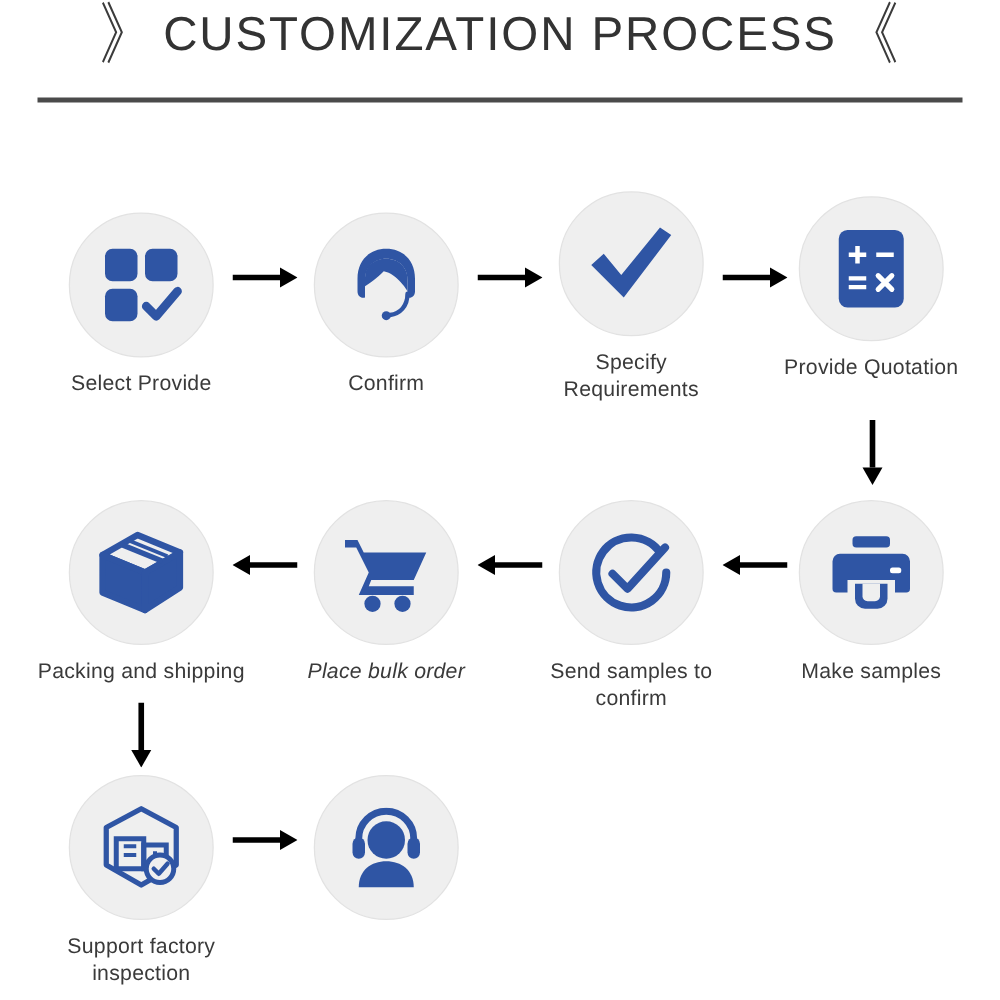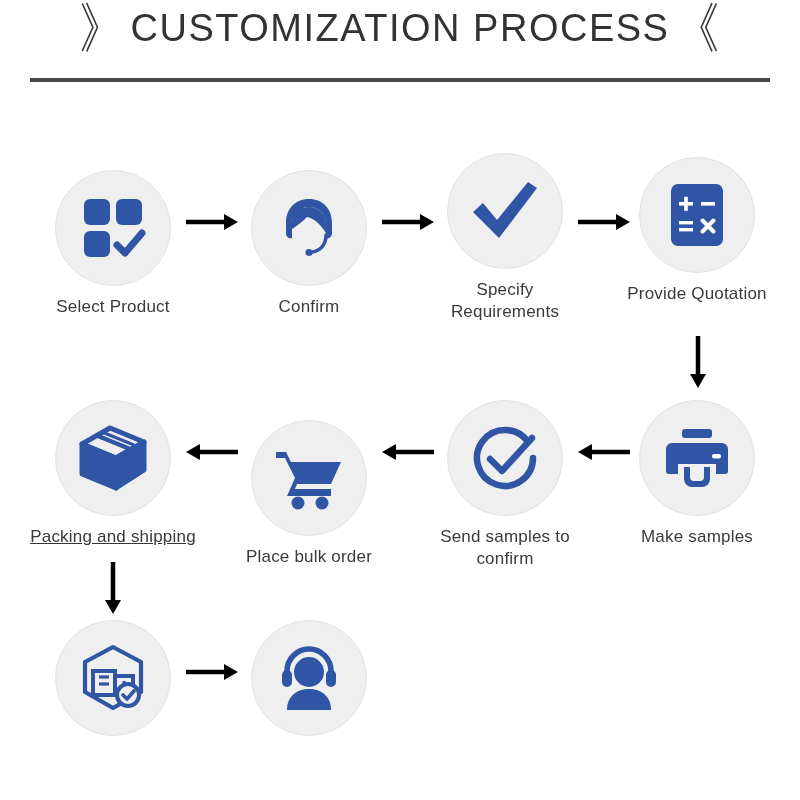--- a/index.html
+++ b/index.html
@@ -101,21 +101,21 @@
 <div class="node" style="left:28px; top:170px;">
   <div class="node-circle">
 
     <svg width="66" height="66" viewBox="0 0 66 66">
       <rect x="4" y="4" width="26" height="26" rx="6" fill="#2F55A4"></rect>
       <rect x="36" y="4" width="26" height="26" rx="6" fill="#2F55A4"></rect>
       <rect x="4" y="36" width="26" height="26" rx="6" fill="#2F55A4"></rect>
       <path d="M37 50 L45 58 L62 38" fill="none" stroke="#2F55A4" stroke-width="7" stroke-linecap="round" stroke-linejoin="round"></path>
     </svg>
   </div>
-  <div class="node-label">Select Product</div>
+  <div class="node-label">Select Provide</div>
 </div>
 
 <div class="arrow" style="left:186px; top:212px;">
   <svg width="52" height="20" viewBox="0 0 52 20">
     <line x1="0" y1="10" x2="38" y2="10" stroke="#000" stroke-width="4.5"></line>
     <polygon points="38,2 52,10 38,18" fill="#000"></polygon>
   </svg>
 </div>
 
 <div class="node" style="left:224px; top:170px;">
@@ -210,40 +210,40 @@
   <div class="node-label">Send samples to confirm</div>
 </div>
 
 <div class="arrow" style="left:382px; top:442px;">
   <svg width="52" height="20" viewBox="0 0 52 20">
     <line x1="14" y1="10" x2="52" y2="10" stroke="#000" stroke-width="4.5"></line>
     <polygon points="14,2 0,10 14,18" fill="#000"></polygon>
   </svg>
 </div>
 
-<div class="node" style="left:224px; top:420px;">
+<div class="node" style="left:224px; top:400px;font-style:italic;">
   <div class="node-circle">
 
     <svg width="70" height="64" viewBox="0 0 70 64">
       <path d="M2 6 h10 l5 10 h50 l-10 22 h-34 l-2 5 h36 v7 h-44 l8 -18 l-10 -20 h-9 z" fill="#2F55A4"></path>
       <circle cx="24" cy="57" r="6.5" fill="#2F55A4"></circle>
       <circle cx="48" cy="57" r="6.5" fill="#2F55A4"></circle>
     </svg>
   </div>
   <div class="node-label">Place bulk order</div>
 </div>
 
 <div class="arrow" style="left:186px; top:442px;">
   <svg width="52" height="20" viewBox="0 0 52 20">
     <line x1="14" y1="10" x2="52" y2="10" stroke="#000" stroke-width="4.5"></line>
     <polygon points="14,2 0,10 14,18" fill="#000"></polygon>
   </svg>
 </div>
 
-<div class="node" style="left:28px; top:400px;text-decoration:underline;">
+<div class="node" style="left:28px; top:400px;">
   <div class="node-circle">
 
     <svg width="70" height="68" viewBox="0 0 70 68">
       <path d="M4 20 L32 4 L66 18 L38 34 Z" fill="none" stroke="#2F55A4" stroke-width="5" stroke-linejoin="round"></path>
       <path d="M4 20 L4 50 L38 64 L38 34 Z" fill="#2F55A4" stroke="#2F55A4" stroke-width="5" stroke-linejoin="round"></path>
       <path d="M38 34 L66 18 L66 46 L38 64 Z" fill="#2F55A4" stroke="#2F55A4" stroke-width="5" stroke-linejoin="round"></path>
       <path d="M20 12 L52 25" fill="none" stroke="#2F55A4" stroke-width="4.5"></path>
       <path d="M24 8 L56 21" fill="none" stroke="#2F55A4" stroke-width="3"></path>
     </svg>
   </div>
@@ -264,20 +264,21 @@
       <path d="M35 4 L63 19 L63 49 L35 65 L7 49 L7 19 Z" fill="none" stroke="#2F55A4" stroke-width="4.2" stroke-linejoin="round"></path>
       <path d="M15 28 h22 v24 h-22 z" fill="none" stroke="#2F55A4" stroke-width="4"></path>
       <path d="M37 33 h18 v19 h-18 z" fill="none" stroke="#2F55A4" stroke-width="4"></path>
       <line x1="21" y1="34" x2="31" y2="34" stroke="#2F55A4" stroke-width="3.2"></line>
       <line x1="21" y1="41" x2="31" y2="41" stroke="#2F55A4" stroke-width="3.2"></line>
       <line x1="46" y1="38" x2="46" y2="47" stroke="#2F55A4" stroke-width="3.2"></line>
       <circle cx="50" cy="52" r="11" fill="#efefef" stroke="#2F55A4" stroke-width="4"></circle>
       <path d="M45 52 L49 56 L56 48" fill="none" stroke="#2F55A4" stroke-width="3.6" stroke-linecap="round" stroke-linejoin="round"></path>
     </svg>
   </div>
+  <div class="node-label">Support factory inspection</div>
 </div>
 
 <div class="arrow" style="left:186px; top:662px;">
   <svg width="52" height="20" viewBox="0 0 52 20">
     <line x1="0" y1="10" x2="38" y2="10" stroke="#000" stroke-width="4.5"></line>
     <polygon points="38,2 52,10 38,18" fill="#000"></polygon>
   </svg>
 </div>
 
 <div class="node" style="left:224px; top:620px;">

